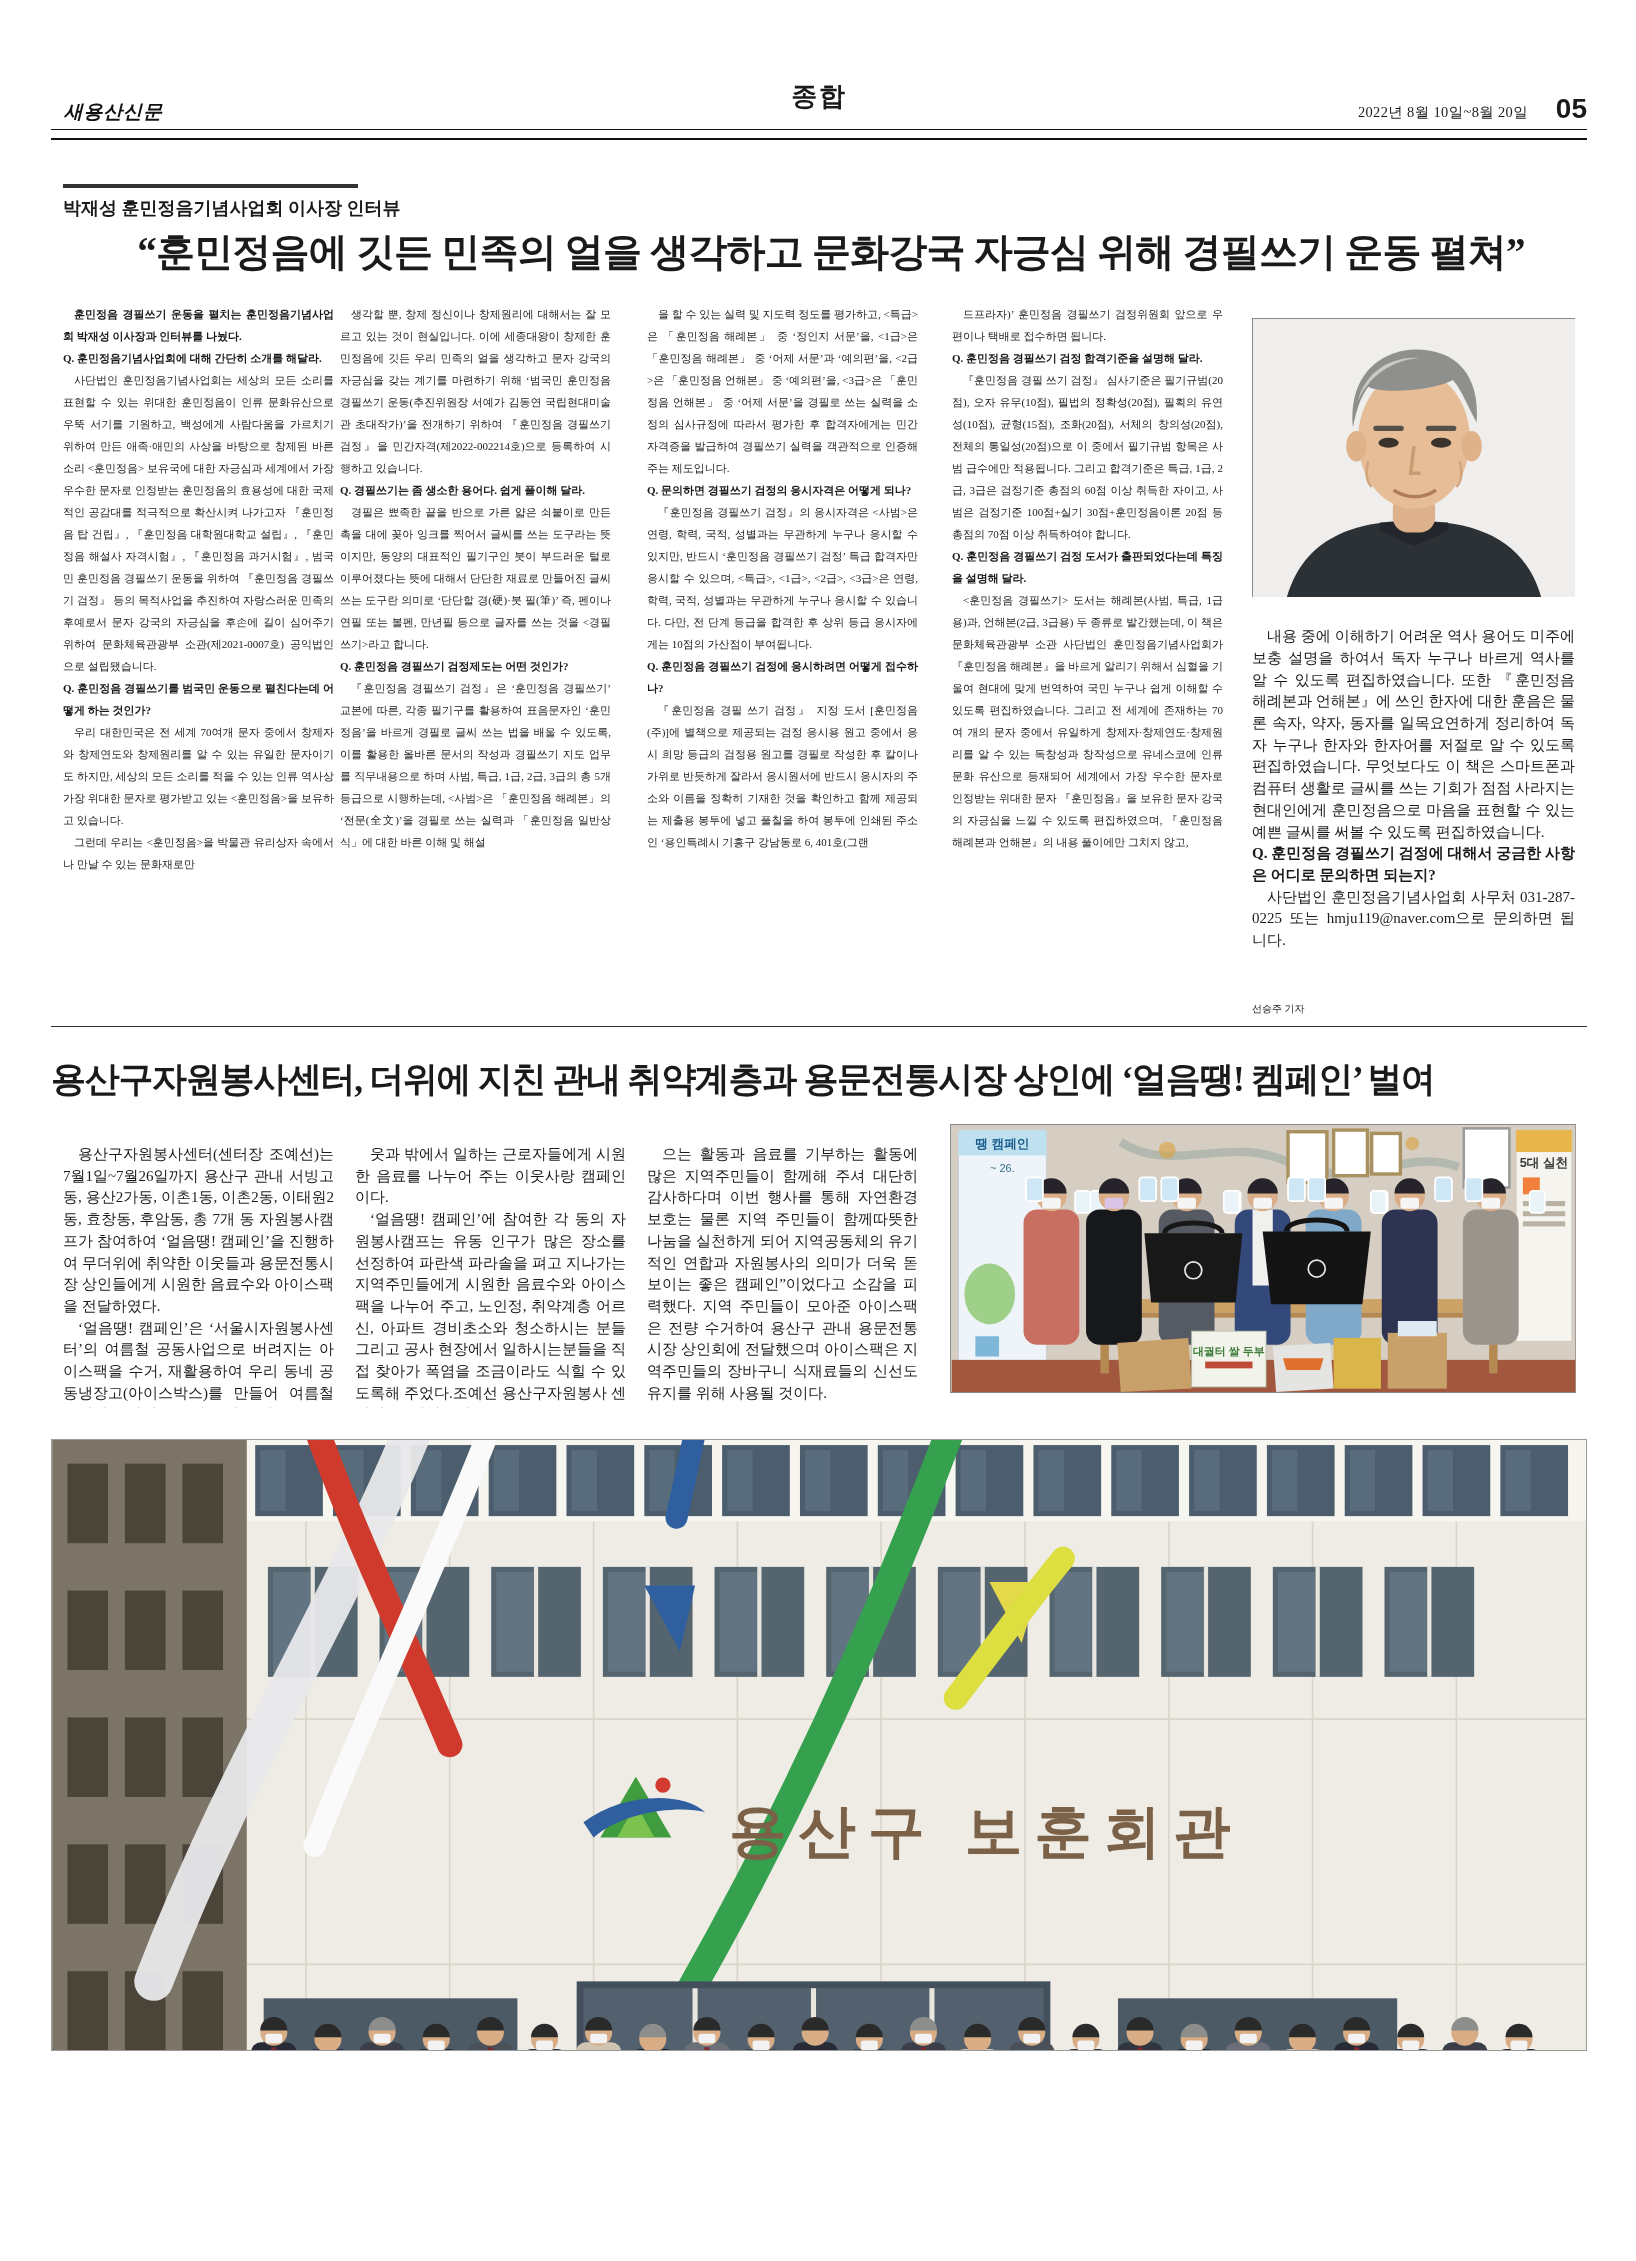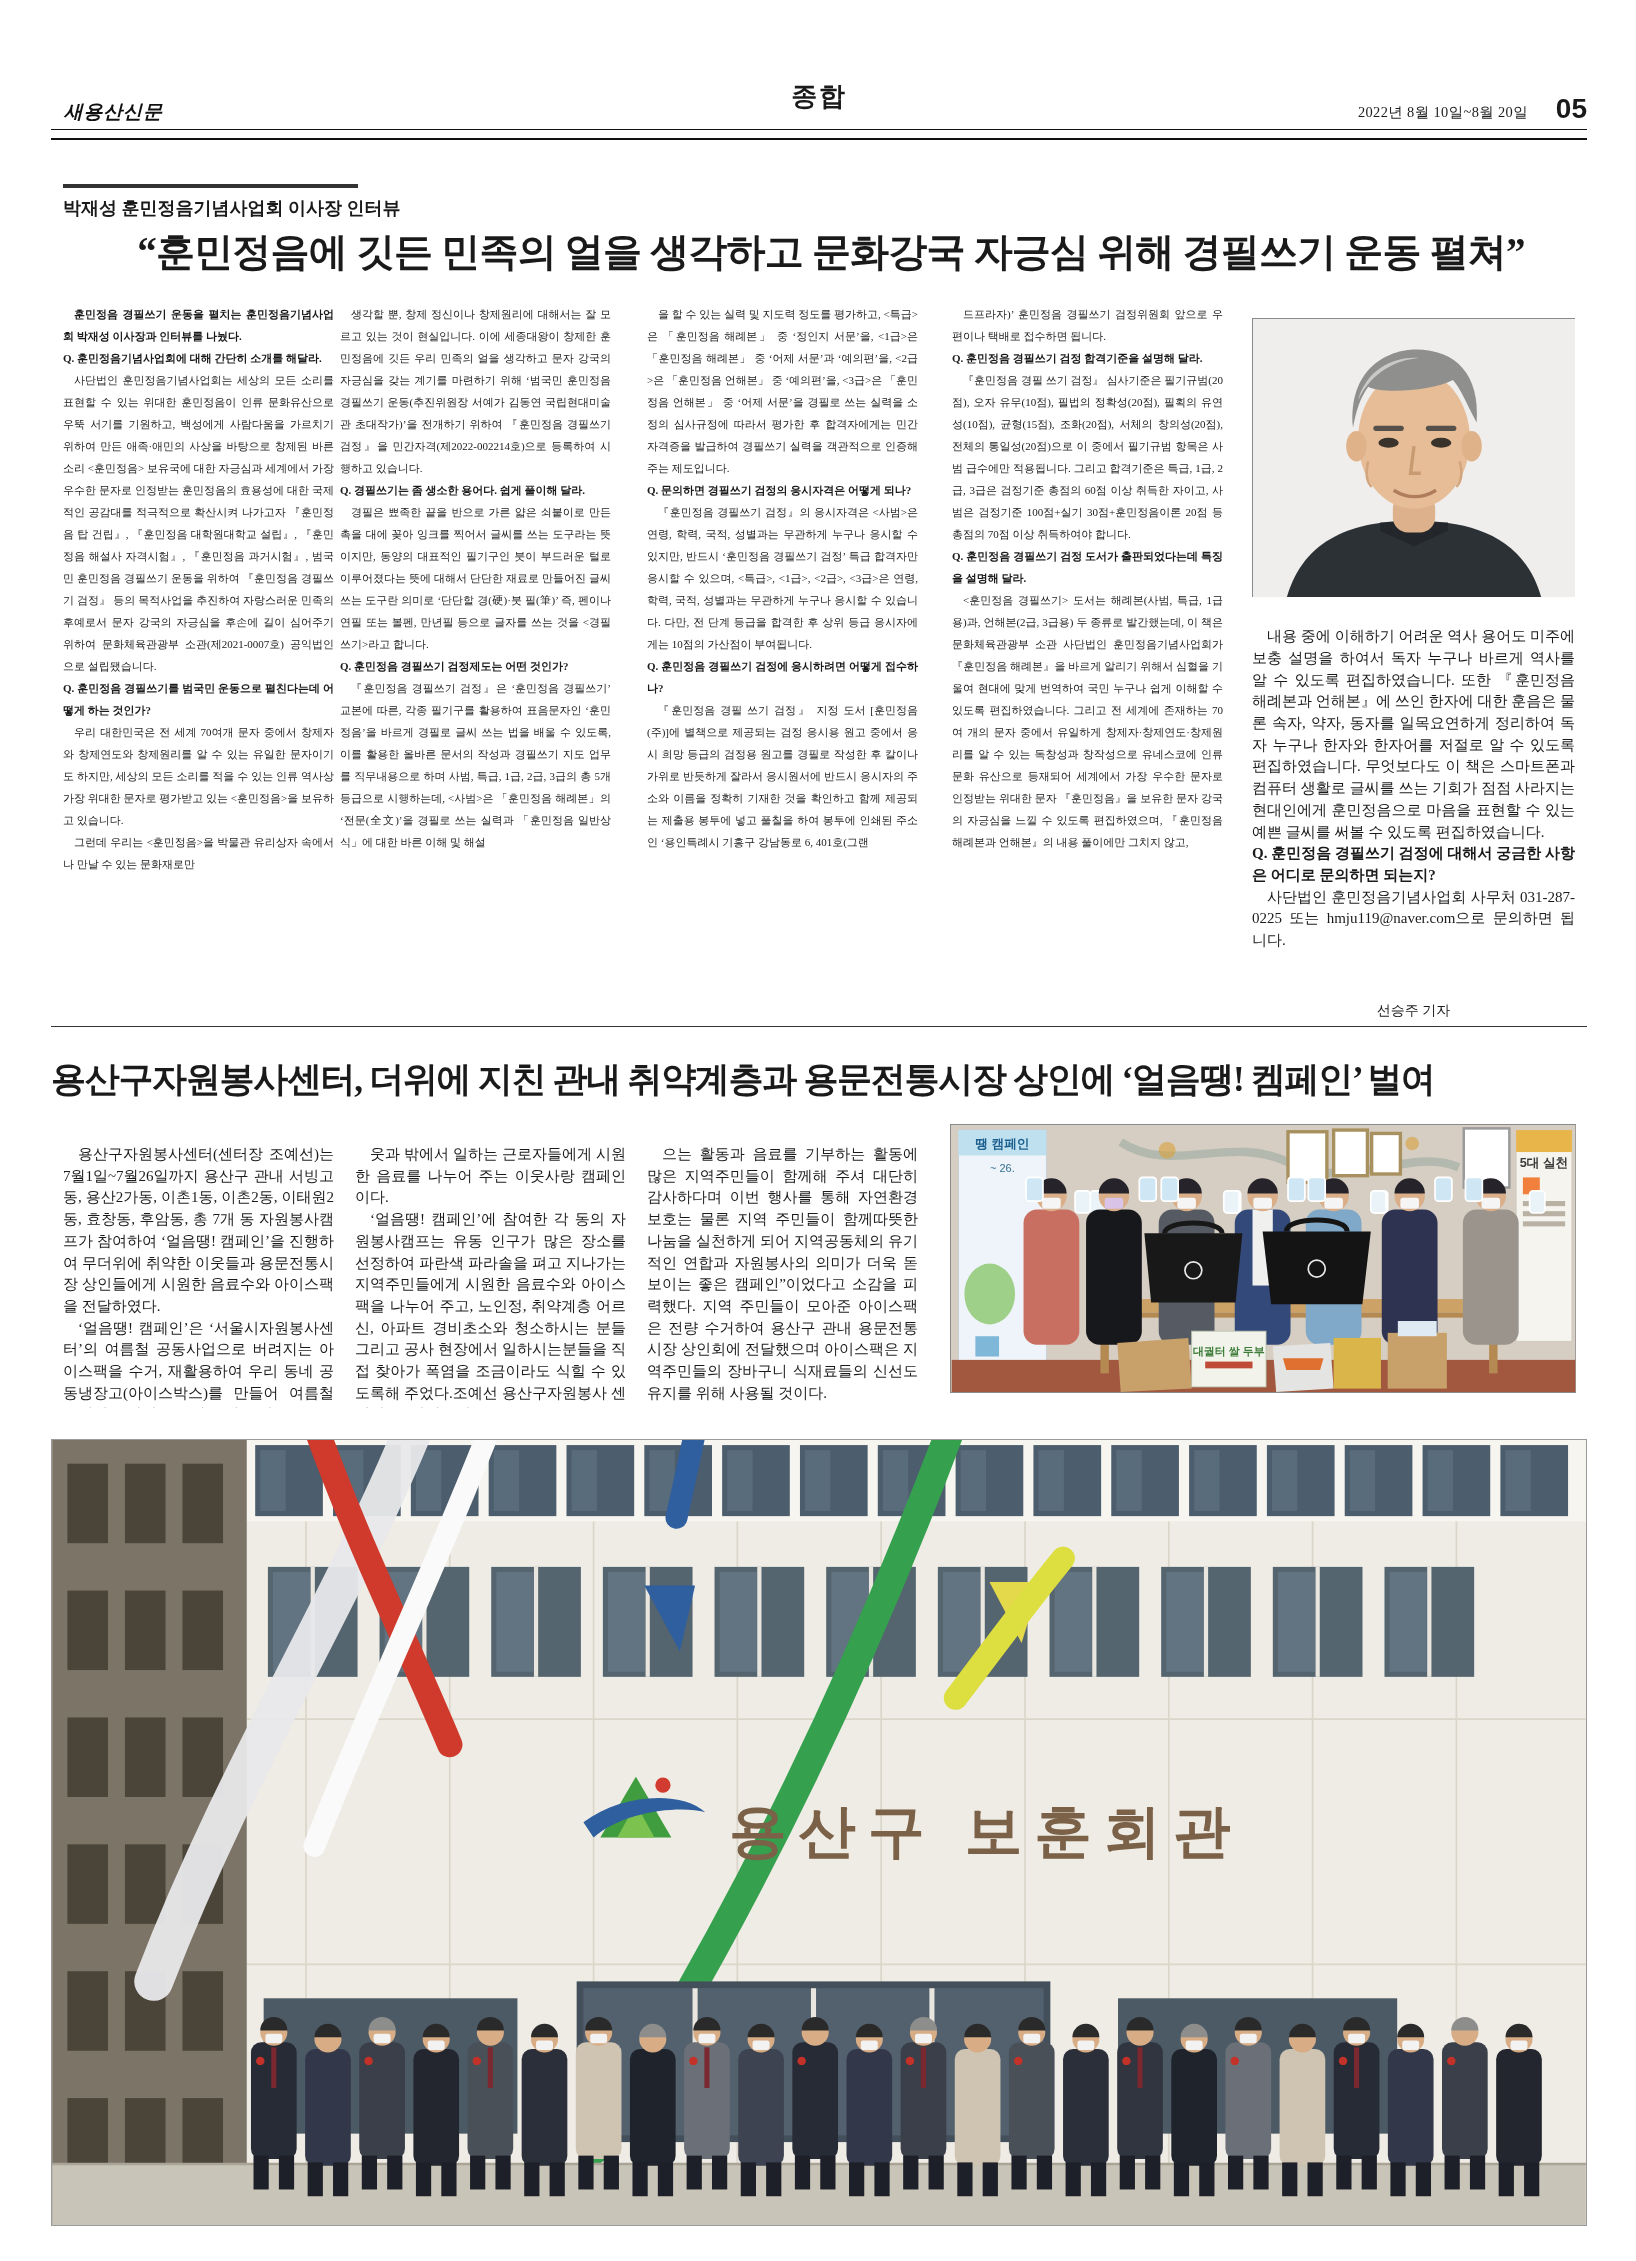--- a/index.html
+++ b/index.html
@@ -19,32 +19,32 @@
              font-size:39px;font-weight:bold;letter-spacing:-0.8px;white-space:nowrap;}
   .cols{position:absolute;left:0;top:303px;width:1637px;height:745px;}
   .col{position:absolute;top:0;height:743px;overflow:hidden;font-size:11px;line-height:22px;text-align:justify;}
   .para{margin:0;text-indent:1em;word-break:break-all;}
   .para.q{font-weight:bold;text-indent:0;}
   .c1{left:63px;width:271px;} .c2{left:340px;width:271px;} .c3{left:647px;width:271px;} .c4{left:952px;width:271px;}
   .c1 .para:first-child{font-weight:bold;}
   .c5{position:absolute;left:1252px;top:0;width:323px;height:743px;}
   .portrait{width:323px;height:279px;margin-top:15.2px;border:0.8px solid #8a8a8a;box-sizing:border-box;background:#f4f3f1;}
   .c5text{margin-top:29px;height:371px;overflow:hidden;font-size:15px;line-height:21.7px;text-align:justify;}
-  .byline{text-align:center;font-size:14px;margin-top:5.1px;}
+  .byline{text-align:left;font-size:10px;margin-top:5.1px;}
   .hairline{position:absolute;left:51px;top:1026px;width:1536px;height:0;border-top:1.3px solid #333;}
   
   .headline2{position:absolute;left:51px;top:1056px;width:1536px;margin:0;text-align:left;
              font-size:35px;font-weight:bold;letter-spacing:-1.3px;white-space:nowrap;}
   .cols2{position:absolute;left:0;top:1144px;width:1637px;height:271px;}
   .col2{position:absolute;top:0;height:264px;overflow:hidden;font-size:15px;line-height:21.7px;text-align:justify;}
   .d1{left:63px;width:271px;} .d2{left:355px;width:271px;} .d3{left:647px;width:271px;}
   .campaign-photo{position:absolute;left:950px;top:-20.3px;width:626px;height:269px;border:0.8px solid #8a8a8a;box-sizing:border-box;background:#d6cec2;}
   .byline2{text-align:right;font-size:13.5px;margin-top:3.4px;}
   
-  .bottom-photo{position:absolute;left:51px;top:1439px;width:1536px;height:787px;margin:0;border:0.8px solid #9a9a9a;box-sizing:border-box;background:#eceae3;overflow:hidden;}
+  .bottom-photo{position:absolute;left:51px;top:1439px;width:1536px;height:612px;margin:0;border:0.8px solid #9a9a9a;box-sizing:border-box;background:#eceae3;overflow:hidden;}
   svg{display:block;}
   .svg-label{font-family:"Liberation Sans","DejaVu Sans",sans-serif;}
 </style>
 </head>
 <body>
 
 <div class="page">
 
   <header class="masthead">
     <div class="paper-name">새용산신문</div>

